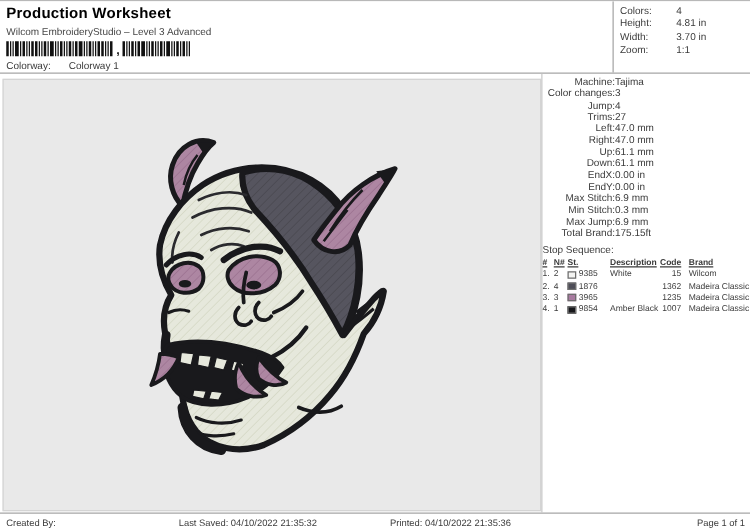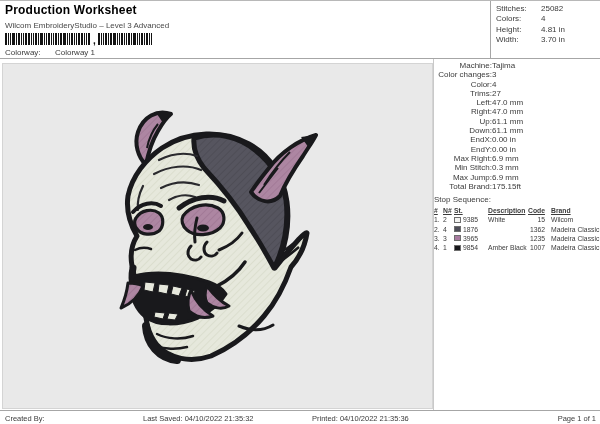--- a/index.html
+++ b/index.html
@@ -121,34 +121,34 @@
             <b style="width: 1px;"></b>
             <b style="width: 1px;"></b>
           </div>
       </div>
       <div class="kv">
         <span class="k">Colorway:</span><span class="v">Colorway 1</span>
       </div>
     </div>
     <div class="stats-box" id="stats-box">
         <div class="stats-row">
-          <span class="lbl">Stitches:</span>
-          <span>25082</span>
-        </div>
-        <div class="stats-row">
           <span class="lbl">Colors:</span>
           <span>4</span>
         </div>
         <div class="stats-row">
           <span class="lbl">Height:</span>
           <span>4.81 in</span>
         </div>
         <div class="stats-row">
           <span class="lbl">Width:</span>
           <span>3.70 in</span>
+        </div>
+        <div class="stats-row">
+          <span class="lbl">Zoom:</span>
+          <span>1:1</span>
         </div>
       </div>
   </div>
 
   <div class="canvas">
     <svg class="mask-svg" viewBox="0 0 240 300">
       <defs>
         <pattern id="stF" width="5" height="5" patternTransform="rotate(45)" patternUnits="userSpaceOnUse">
           <rect width="5" height="5" fill="#e6e8dc"></rect>
             <line x1="0" y1="0" x2="0" y2="5" stroke="#d7dac8" stroke-width="1.4"></line>
@@ -252,21 +252,21 @@
     <div id="machine-rows">
         <div class="info-row">
           <span class="lbl">Machine:</span>
           <span>Tajima</span>
         </div>
         <div class="info-row">
           <span class="lbl">Color changes:</span>
           <span>3</span>
         </div>
         <div class="info-row">
-          <span class="lbl">Color:</span>
+          <span class="lbl">Jump:</span>
           <span>4</span>
         </div>
         <div class="info-row">
           <span class="lbl">Trims:</span>
           <span>27</span>
         </div>
         <div class="info-row">
           <span class="lbl">Left:</span>
           <span>47.0 mm</span>
         </div>
@@ -284,21 +284,21 @@
         </div>
         <div class="info-row">
           <span class="lbl">EndX:</span>
           <span>0.00 in</span>
         </div>
         <div class="info-row">
           <span class="lbl">EndY:</span>
           <span>0.00 in</span>
         </div>
         <div class="info-row">
-          <span class="lbl">Max Right:</span>
+          <span class="lbl">Max Stitch:</span>
           <span>6.9 mm</span>
         </div>
         <div class="info-row">
           <span class="lbl">Min Stitch:</span>
           <span>0.3 mm</span>
         </div>
         <div class="info-row">
           <span class="lbl">Max Jump:</span>
           <span>6.9 mm</span>
         </div>

